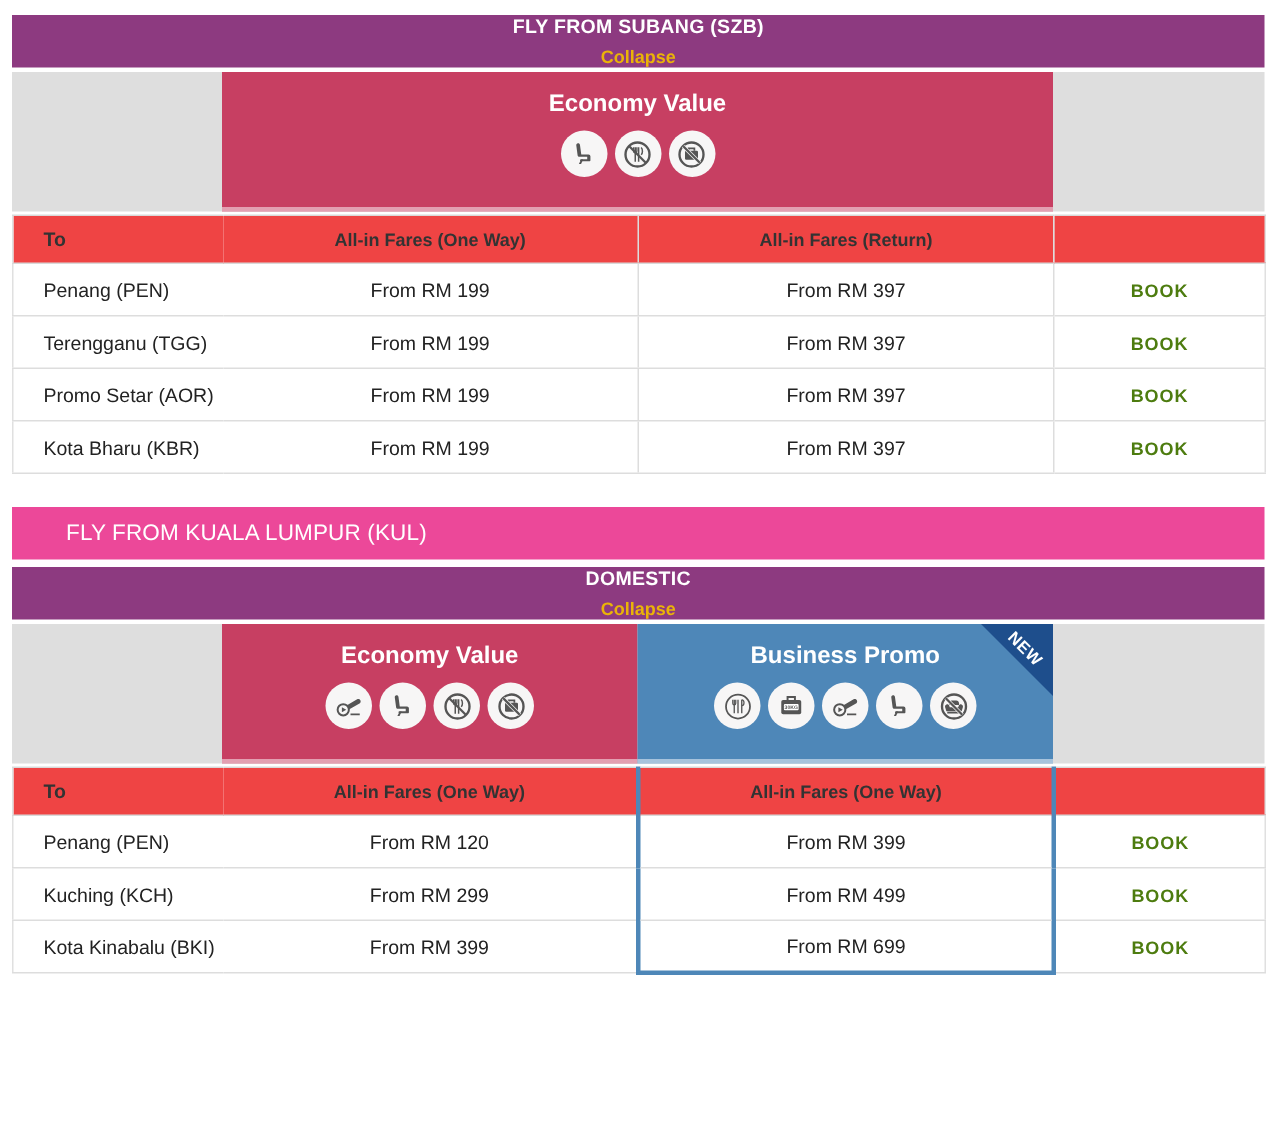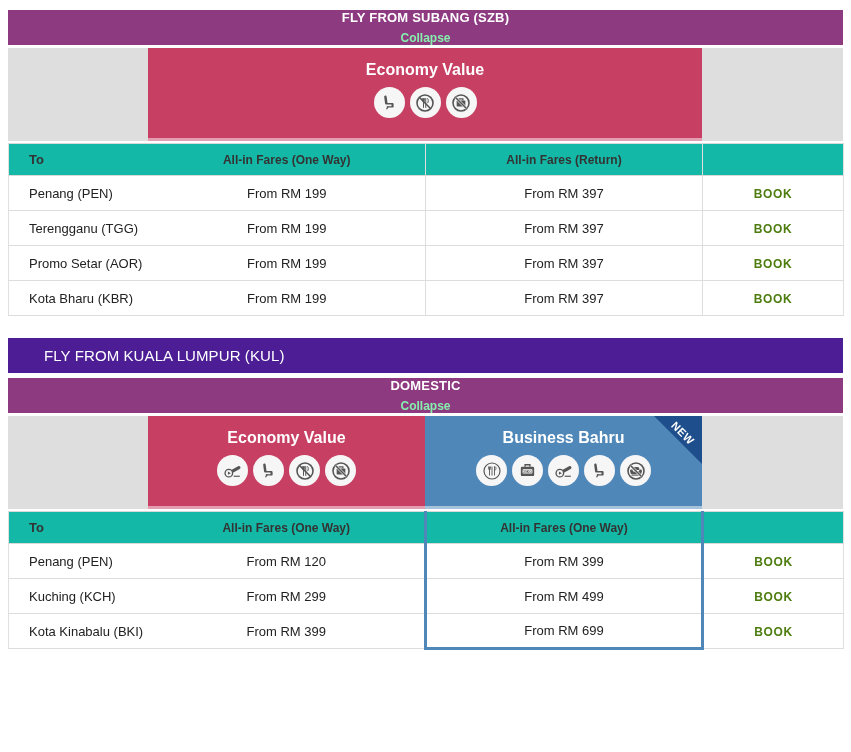--- a/index.html
+++ b/index.html
@@ -12,24 +12,24 @@
   }
   .section { width:835px; }
   .section.kul { margin-top:22px; }
 
   
   .bar {
     height:35px; display:flex; align-items:center; justify-content:space-between;
     padding:0 14px; color:#fff;
   }
   .bar.magenta { background:#8D3A80;flex-direction:column; }
-  .bar.violet  { background:#4c1d95; margin-bottom:5px;padding-left:36px; }
+  .bar.violet  { background:#ec4899; margin-bottom:5px;padding-left:36px; }
   .bar-title { font-weight:bold; font-size:13px; letter-spacing:.2px; }
   .bar.violet .bar-title { font-weight:normal; font-size:15px; letter-spacing:.1px; }
-  .collapse-btn { font-weight:bold; font-size:12px; color:#86efac; cursor:pointer; }
+  .collapse-btn { font-weight:bold; font-size:12px; color:#eab308; cursor:pointer; }
 
   
   .banner-row { position:relative; height:93px; background:#DEDEDE; margin-top:3px; }
   .banner {
     position:absolute; top:0; height:93px; text-align:center; overflow:hidden;
     border-bottom:3px solid rgba(255,255,255,.5);
   }
   .banner.economy  { background:#C73F62; }
   .banner.business { background:#4E87B8; }
   .banner.wide { left:140px; width:554px; }
@@ -49,21 +49,21 @@
   .ribbon-label {
     position:absolute; top:11px; right:2px; width:34px; text-align:center;
     transform:rotate(45deg); color:#fff; font-weight:bold; font-size:11px; letter-spacing:.5px;
   }
 
   
   table { width:835px; border-collapse:collapse; table-layout:fixed; margin-top:2px;
           border-left:1px solid #E0E0E0; border-right:1px solid #E0E0E0; }
   col.c1 { width:140px; } col.c2 { width:277px; } col.c3 { width:277px; } col.c4 { width:141px; }
   thead th {
-    background:#14b8a6; font-weight:bold; font-size:12px; color:#333;
+    background:#ef4444; font-weight:bold; font-size:12px; color:#333;
     height:32px; border-top:1px solid #D9D9D9; border-bottom:1px solid #D9D9D9; text-align:center;
   }
   tbody td { height:35px; border-bottom:1px solid #DDDDDD; font-size:13px; text-align:center; background:#fff; }
   th.to-col, td.to-col { text-align:left; padding-left:20px; font-size:13px; }
   .v { border-left:1px solid #DDDDDD; }
   
   .bcol { border-left:3px solid #4E87B8 !important; border-right:3px solid #4E87B8 !important; }
   tr.last .bcol { border-bottom:3px solid #4E87B8; }
   .book-link { color:#4d7c0f; font-weight:bold; font-size:12px; letter-spacing:.6px; text-decoration:none; cursor:pointer; }
 </style>
@@ -195,21 +195,21 @@
               <rect x="6.8" y="9" width="10.4" height="7.2" rx="1" fill="#555"></rect>
               <path stroke="#F7F6F6" stroke-width="3" d="M5.4 5.4 18.6 18.6"></path>
               <path stroke="#555" stroke-width="1.9" d="M5.4 5.4 18.6 18.6"></path>
             </svg>
           </span>
         </div>
     </div>
     <div class="banner business half-right">
       <div class="ribbon"></div>
       <span class="ribbon-label">NEW</span>
-      <div class="banner-title">Business Bahru</div>
+      <div class="banner-title">Business Promo</div>
       <div class="icons-row">
           <span class="icon-circle">
             <svg viewBox="0 0 24 24" width="20" height="20" fill="none" stroke="#555">
               <circle cx="12" cy="12" r="9.6" stroke-width="1.4"></circle>
               <path stroke-width="1.1" d="M9 6.6v10.8M12 6.6v10.8M15 6.6v10.8"></path>
               <path stroke-width="1" d="M7.8 6.6v2.7c0 .8.5 1.3 1.2 1.3M10.2 6.6v2.7c0 .8-.5 1.3-1.2 1.3"></path>
               <path stroke-width="1" d="M15 6.6c1.1 0 1.8 1.1 1.8 2.3S16.1 11.2 15 11.2"></path>
             </svg>
           </span>
           <span class="icon-circle">

